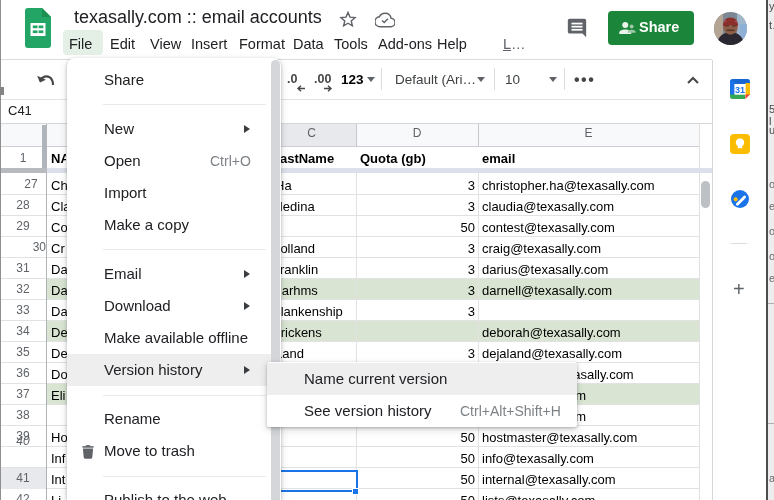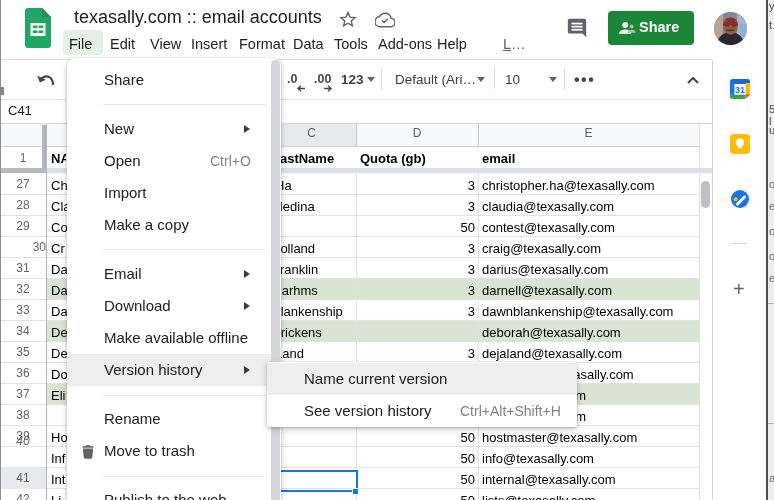--- a/index.html
+++ b/index.html
@@ -62,21 +62,21 @@
     <div class="gline" style="left:0; top:301px; width:699px; height:1px;"></div>
     <div class="gline" style="left:0; top:322px; width:699px; height:1px;"></div>
     <div class="gline" style="left:0; top:343px; width:699px; height:1px;"></div>
     <div class="gline" style="left:0; top:364px; width:699px; height:1px;"></div>
 
     <div class="abs" style="left:46px; top:0; width:1px; height:376px; background:#aeb3b8;"></div>
     <div class="gline" style="left:356px; top:44px; width:1px; height:332px;"></div>
     <div class="gline" style="left:478px; top:44px; width:1px; height:332px;"></div>
 
     <div class="rownum" style="left:0; top:27px;">1</div>
-    <div class="rownum" style="left:0; top:53px;">27</div>
+    <div class="rownum" style="left:8px; top:53px;">27</div>
     <div class="rownum" style="left:0; top:74px;">28</div>
     <div class="rownum" style="left:0; top:95px;">29</div>
     <div class="rownum" style="left:0; top:116px;text-align:right;">30</div>
     <div class="rownum" style="left:0; top:137px;">31</div>
     <div class="rownum" style="left:0; top:158px;">32</div>
     <div class="rownum" style="left:0; top:179px;">33</div>
     <div class="rownum" style="left:0; top:200px;">34</div>
     <div class="rownum" style="left:0; top:221px;">35</div>
     <div class="rownum" style="left:0; top:242px;">36</div>
     <div class="rownum" style="left:0; top:263px;">37</div>
@@ -124,21 +124,20 @@
     <div class="cell" style="left:356px; top:327px; width:119px; text-align:right;">50</div>
     <div class="cell" style="left:356px; top:348px; width:119px; text-align:right;">50</div>
     <div class="cell" style="left:356px; top:369px; width:119px; text-align:right;">50</div>
 
     <div class="cell" style="left:482px; top:54px;">christopher.ha@texasally.com</div>
     <div class="cell" style="left:482px; top:75px;">claudia@texasally.com</div>
     <div class="cell" style="left:482px; top:96px;">contest@texasally.com</div>
     <div class="cell" style="left:482px; top:117px;">craig@texasally.com</div>
     <div class="cell" style="left:482px; top:138px;">darius@texasally.com</div>
     <div class="cell" style="left:482px; top:159px;">darnell@texasally.com</div>
-    <div class="cell" style="left:482px; top:180px;">dawnblankenship@texasally.com</div>
     <div class="cell" style="left:482px; top:201px;">deborah@texasally.com</div>
     <div class="cell" style="left:482px; top:222px;">dejaland@texasally.com</div>
     <div class="cell" style="left:482px; top:243px;">donotreply@texasally.com</div>
     <div class="cell" style="left:482px; top:264px;">eli@texasally.com</div>
     <div class="cell" style="left:482px; top:285px;">eli@texasally.com</div>
     <div class="cell" style="left:482px; top:306px;">hostmaster@texasally.com</div>
     <div class="cell" style="left:482px; top:327px;">info@texasally.com</div>
     <div class="cell" style="left:482px; top:348px;">internal@texasally.com</div>
     <div class="cell" style="left:482px; top:369px;">lists@texasally.com</div>
 
@@ -237,21 +236,21 @@
       <path d="M1.5 3.5 L5 12 L12.5 8.5 Z" fill="#444746"></path>
     </svg>
     <div class="abs" style="left:287px; top:72px; font-size:12.5px; font-weight:bold; color:#444746;">.0</div>
     <svg class="abs" style="left:295px; top:85px;" width="10" height="7" viewBox="0 0 10 7">
         <path d="M10 3.5 L3 3.5 M6 0.8 L3 3.5 L6 6.2" fill="none" stroke="#444746" stroke-width="1.4"></path>
       </svg>
     <div class="abs" style="left:314px; top:72px; font-size:12.5px; font-weight:bold; color:#444746;">.00</div>
     <svg class="abs" style="left:324px; top:85px;" width="10" height="7" viewBox="0 0 10 7">
         <path d="M0 3.5 L7 3.5 M4 0.8 L7 3.5 L4 6.2" fill="none" stroke="#444746" stroke-width="1.4"></path>
       </svg>
-    <div class="abs" style="left:341px; top:72px; font-size:13.5px; font-weight:bold; color:#404040;">123</div>
+    <div class="abs" style="left:341px; top:72px; font-size:13.5px; font-weight:bold; color:#000000;">123</div>
     <div class="abs caret" style="left:367px; top:77px;"></div>
     <div class="abs" style="left:381px; top:68px; width:1px; height:22px; background:#dadce0;"></div>
     <div class="abs" style="left:395px; top:72px; font-size:13.5px; color:#3c4043;">Default (Ari…</div>
     <div class="abs caret" style="left:477px; top:77px;"></div>
     <div class="abs" style="left:494px; top:68px; width:1px; height:22px; background:#dadce0;"></div>
     <div class="abs" style="left:505px; top:72px; font-size:13.5px; color:#3c4043;">10</div>
     <div class="abs caret" style="left:549px; top:77px;"></div>
     <div class="abs" style="left:564px; top:68px; width:1px; height:22px; background:#dadce0;"></div>
     <div class="abs" style="left:574px; top:71px; font-size:16px; letter-spacing:1.5px; font-weight:bold; color:#444746;">•••</div>
     <svg class="abs" style="left:687px; top:76px;" width="12" height="8" viewBox="0 0 12 8">

